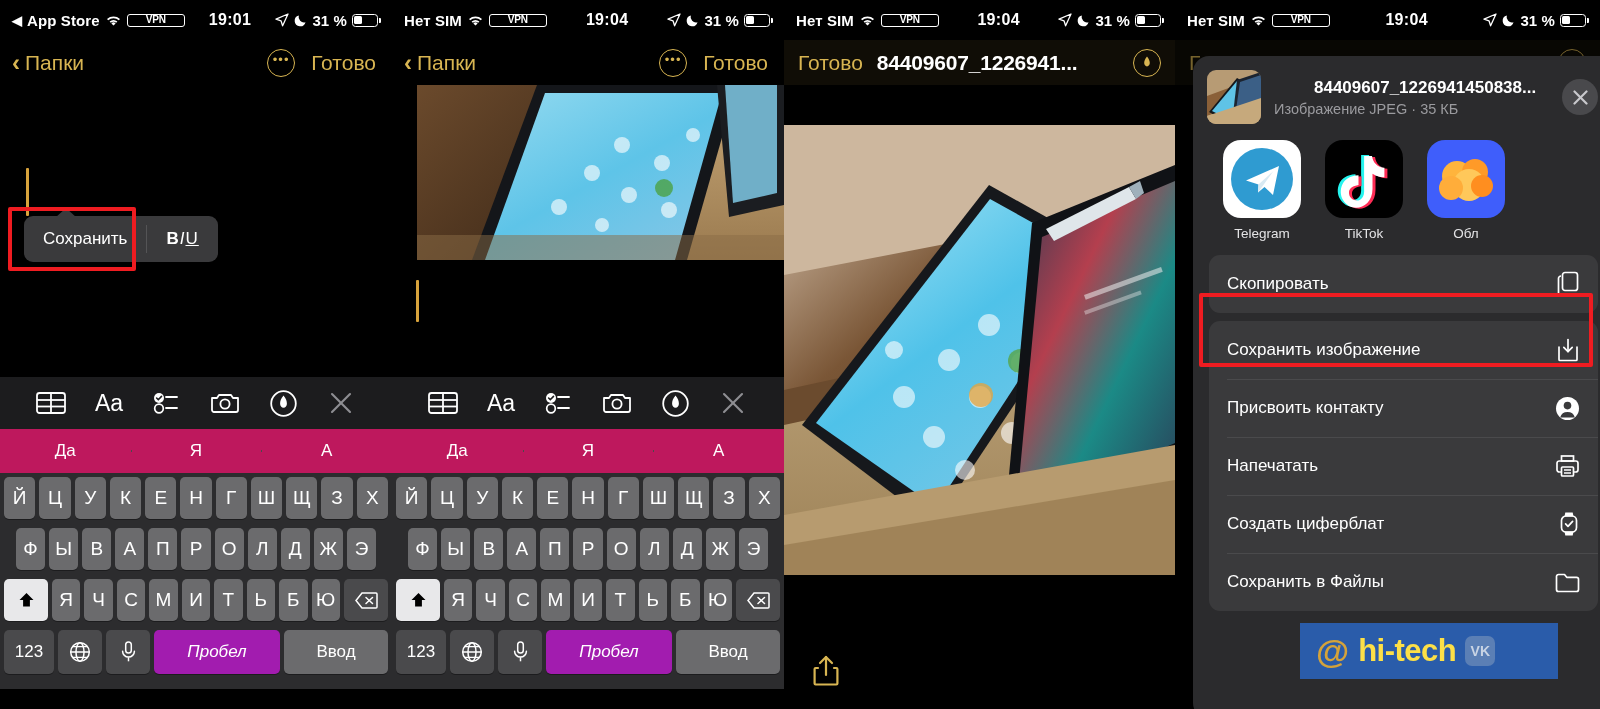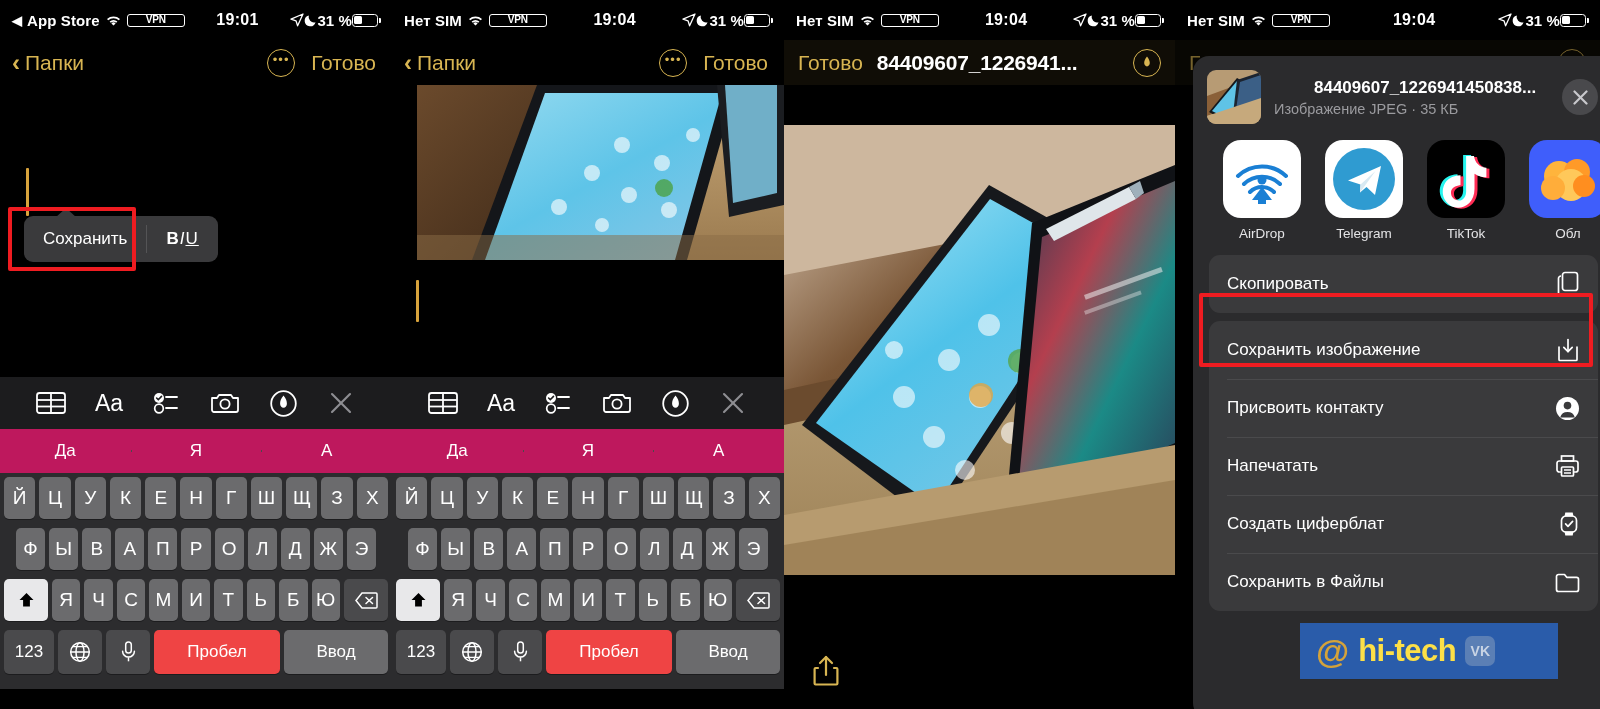--- a/index.html
+++ b/index.html
@@ -19,21 +19,21 @@
   .p4 { width:425px; }
 
   
   .statusbar {
     height:40px; display:flex; align-items:center;
     padding:0 14px 0 12px; font-size:15px; font-weight:bold;
     color:#fff; letter-spacing:.1px;
   }
   .sb-left { display:flex; align-items:center; gap:5px; }
   .sb-center { flex:1; text-align:center; font-size:16px; font-weight:bold; letter-spacing:.3px; }
-  .sb-right { display:flex; align-items:center; }
+  .sb-right { display:flex; align-items:center; gap:5px; }
   .vpn-badge {
     border:1.6px solid #fff; border-radius:3px; font-size:10px;
     font-weight:bold; padding:0px 18px 1px; line-height:10px; letter-spacing:-.2px;
   }
   .batt {
     width:26px; height:13px; border:1.5px solid #fff; border-radius:3.5px;
     position:relative; display:inline-block;
   }
   .batt::after{
     content:""; position:absolute; right:-3.5px; top:3.5px; width:2px; height:5px;
@@ -106,21 +106,21 @@
     font-size:19px; color:#fff; box-shadow:0 1px 0 rgba(0,0,0,.35);
   }
   .kb-row.r2 { padding:0 14px; }
   .kb-row.r3 { padding:0 2px; }
   .key.shift{ flex:0 0 44px; background:#e8e8ea; color:#000; }
   .key.bsp { flex:0 0 44px; background:#4a4a4c; }
   .kb-row.r4 .key{ height:44px; font-size:17px;}
   .key.k123{ flex:0 0 50px; background:#4a4a4c; font-size:16px;}
   .key.kglobe{ flex:0 0 44px; background:#4a4a4c;}
   .key.kmic{ flex:0 0 44px; background:#4a4a4c;}
-  .key.kspace{ flex:1; background:#ef4444;}
+  .key.kspace{ flex:1; background:#a21caf;font-style:italic;}
   .key.kenter{ flex:0 0 104px; background:#6b6b6d;}
 
   
   .pv-nav{ height:45px; display:flex; align-items:center; gap:14px; padding:0 14px; background:#100d06;}
   .pv-done{ color:#d8b552; font-size:21px;}
   .pv-title{ flex:1; font-size:21px; color:#fff; font-weight:bold; letter-spacing:-.2px; white-space:nowrap; overflow:hidden;}
   .pv-stage{ position:absolute; left:0; right:0; top:85px; bottom:0; background:#000;}
   .pv-bottom{ position:absolute; left:0;right:0;bottom:0;height:76px;background:#000; display:flex;align-items:center;padding-left:22px;}
 
   
@@ -730,35 +730,20 @@
               <line x1="1.5" y1="1.5" x2="13.5" y2="13.5" stroke="#c9c9cd" stroke-width="2.2" stroke-linecap="round"></line>
               <line x1="13.5" y1="1.5" x2="1.5" y2="13.5" stroke="#c9c9cd" stroke-width="2.2" stroke-linecap="round"></line>
             </svg>
         </div>
       </div>
 
       <div class="apps">
         <div class="app">
           <div class="appicon" style="background:#fff;">
             <svg width="78" height="78" viewBox="0 0 78 78">
-              <g fill="none" stroke="#1a7fd4" stroke-width="4" stroke-linecap="round">
-                <path d="M27 52a17 17 0 0 1 24 0"></path>
-                <path d="M21 44a26 26 0 0 1 36 0"></path>
-                <path d="M15 36a35 35 0 0 1 48 0"></path>
-              </g>
-              <circle cx="39" cy="40" r="4.5" fill="#1a7fd4"></circle>
-              <path d="M39 47 l10 13 h-20 z" fill="#1a7fd4"></path>
-              <rect x="35" y="55" width="8" height="9" fill="#1a7fd4"></rect>
-            </svg>
-          </div>
-          <div class="applabel">AirDrop</div>
-        </div>
-        <div class="app">
-          <div class="appicon" style="background:#fff;">
-            <svg width="78" height="78" viewBox="0 0 78 78">
               <circle cx="39" cy="39" r="31" fill="#2f9bd1"></circle>
               <path d="M23 40.5 L56 26 L50 55 L41.5 47 L35 52.5 L35.5 44.5z" fill="#fff"></path>
               <path d="M35.5 44.5 L50.5 31 L35 52.5z" fill="#d8e9f2"></path>
             </svg>
           </div>
           <div class="applabel">Telegram</div>
         </div>
         <div class="app">
           <div class="appicon" style="background:#000;">
             <svg width="78" height="78" viewBox="0 0 78 78">

